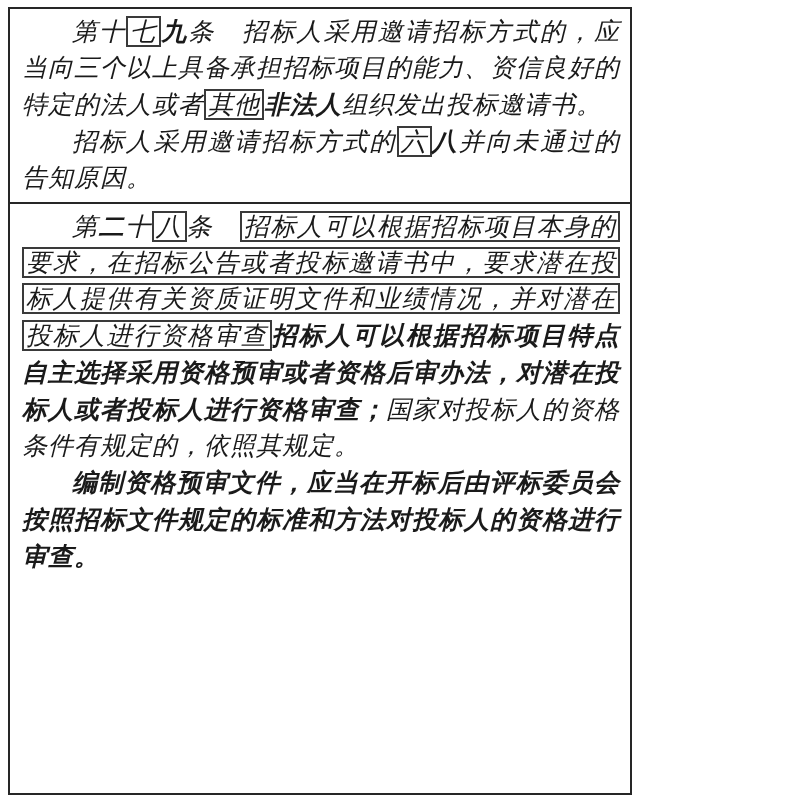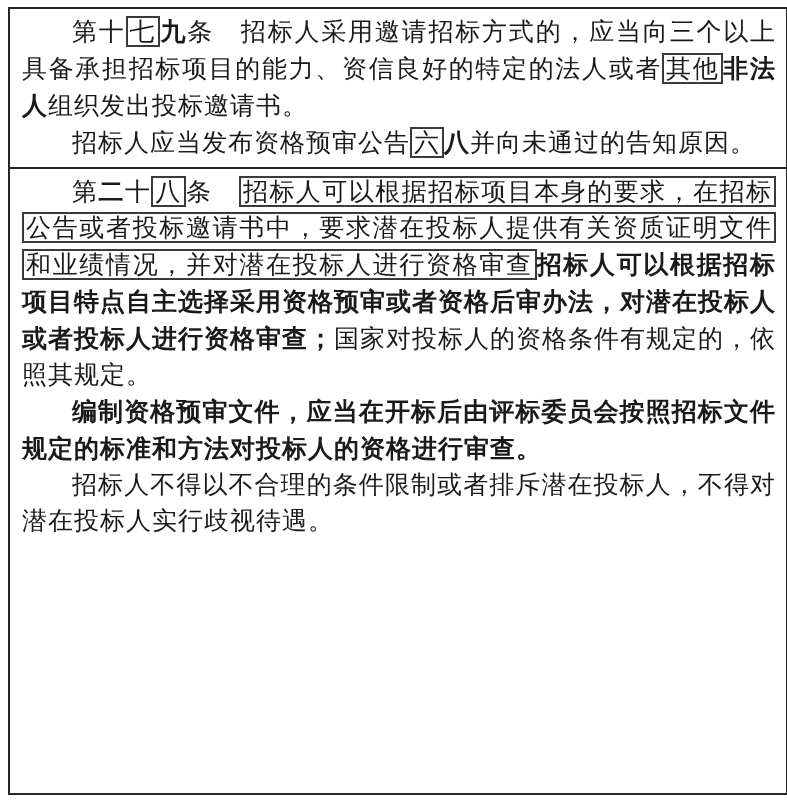--- a/index.html
+++ b/index.html
@@ -8,26 +8,27 @@
     background: #ffffff;
   }
   body {
     width: 787px;
     height: 802px;
     overflow: hidden;
     font-family: "Liberation Serif", "DejaVu Serif", serif;
   }
   .page {
     box-sizing: border-box;
-    width: 780px;
+    width: 624px;
     height: 788px;
     margin: 7px 8px;
     border: 2px solid var(--border-color, #262626);
     background: var(--bg-color, #ffffff);
     overflow: hidden;
+    font-style: italic;
   }
   .law-section {
     padding: 4px 10px 6px 12px;
   }
   .law-section + .law-section {
     border-top: 2px solid var(--border-color, #262626);
   }
   p.law-paragraph {
     margin: 0;
     text-indent: 2em;
@@ -52,21 +53,20 @@
     box-decoration-break: clone;
   }
 </style>
 </head>
 <body>
 
 <div class="page">
   <main>
       <section class="law-section">
         <p class="law-paragraph"><span class="run run-normal">第十</span><span class="run run-deleted">七</span><span class="run run-inserted">九</span><span class="run run-normal">条　招标人采用邀请招标方式的，应当向三个以上具备承担招标项目的能力、资信良好的特定的法人或者</span><span class="run run-deleted">其他</span><span class="run run-inserted">非法人</span><span class="run run-normal">组织发出投标邀请书。</span></p>
-        <p class="law-paragraph"><span class="run run-normal">招标人应当发布资格预审公告</span><span class="run run-deleted">六</span><span class="run run-inserted">八</span><span class="run run-normal">并向未通过的告知原因。</span></p>
+        <p class="law-paragraph"><span class="run run-normal">招标人采用邀请招标方式的</span><span class="run run-deleted">六</span><span class="run run-inserted">八</span><span class="run run-normal">并向未通过的告知原因。</span></p>
       </section>
       <section class="law-section">
         <p class="law-paragraph"><span class="run run-normal">第</span><span class="run run-inserted">二</span><span class="run run-normal">十</span><span class="run run-deleted">八</span><span class="run run-normal">条　</span><span class="run run-deleted">招标人可以根据招标项目本身的要求，在招标公告或者投标邀请书中，要求潜在投标人提供有关资质证明文件和业绩情况，并对潜在投标人进行资格审查</span><span class="run run-inserted">招标人可以根据招标项目特点自主选择采用资格预审或者资格后审办法，对潜在投标人或者投标人进行资格审查；</span><span class="run run-normal">国家对投标人的资格条件有规定的，依照其规定。</span></p>
         <p class="law-paragraph"><span class="run run-inserted">编制资格预审文件，应当在开标后由评标委员会按照招标文件规定的标准和方法对投标人的资格进行审查。</span></p>
-        <p class="law-paragraph"><span class="run run-normal">招标人不得以不合理的条件限制或者排斥潜在投标人，不得对潜在投标人实行歧视待遇。</span></p>
       </section>
     </main>
 </div>
 
 </body></html>

